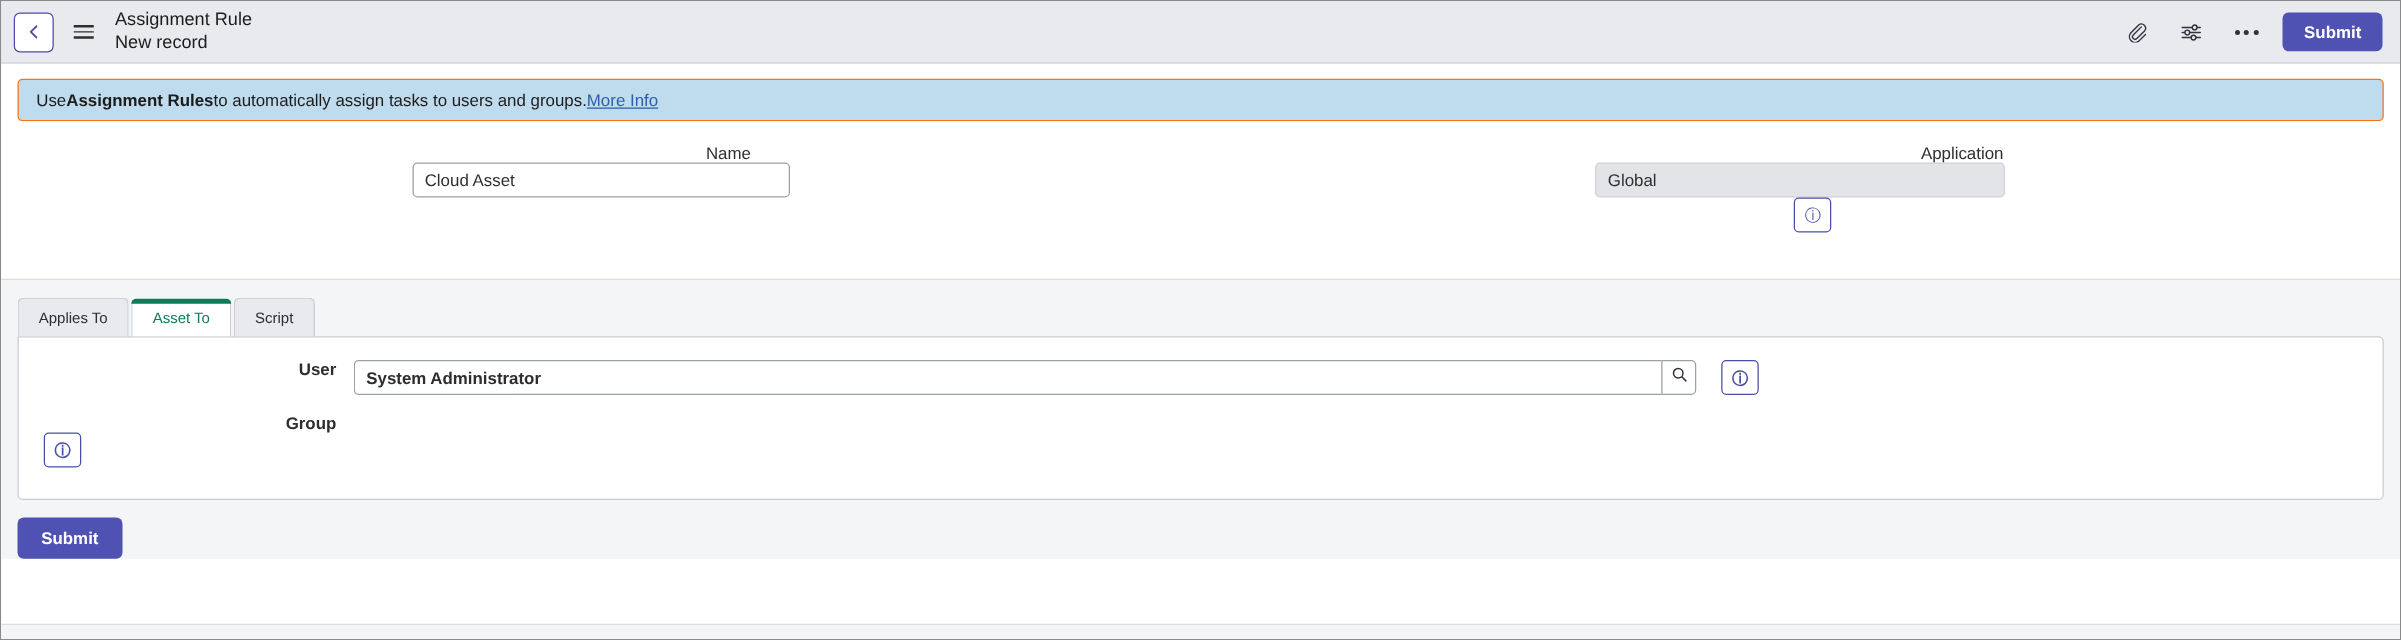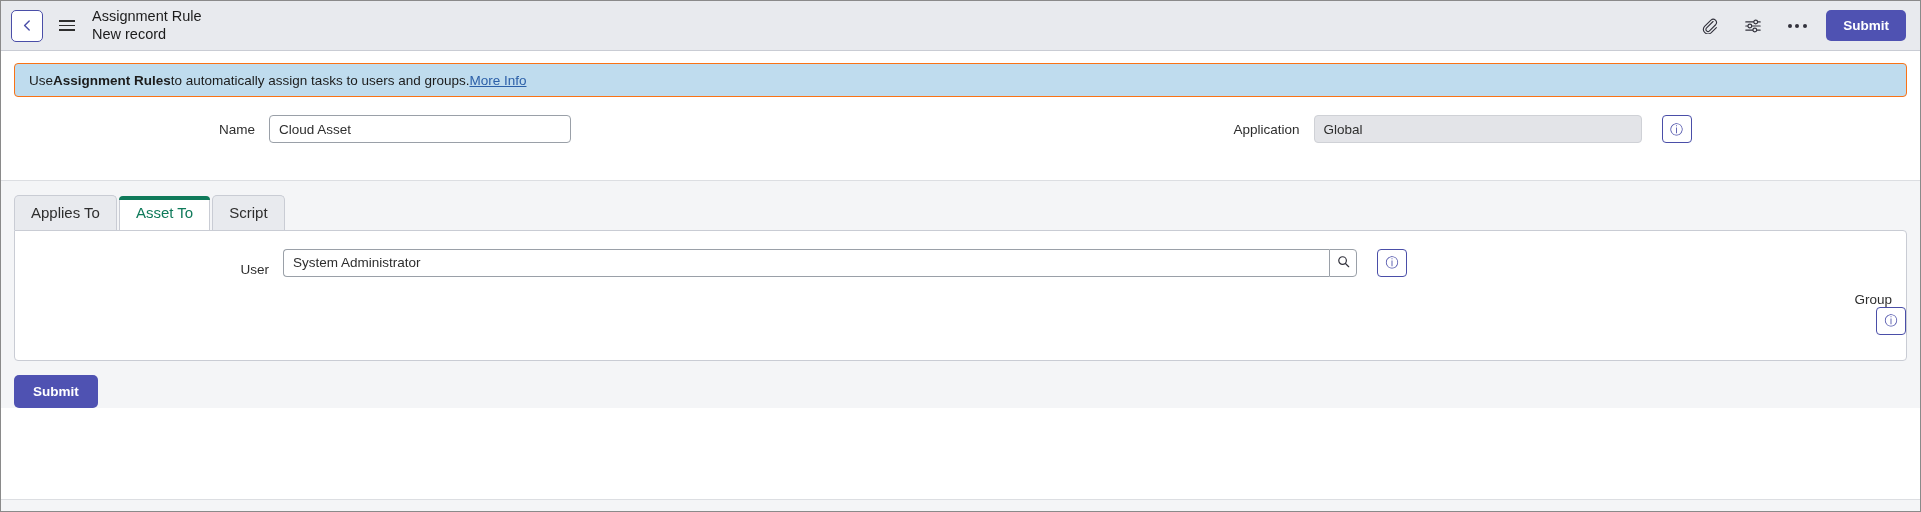--- a/index.html
+++ b/index.html
@@ -77,21 +77,21 @@
     display:flex; align-items:center;
     padding:0 14px;
     font-size:13.5px;
     color:#1c1c1c;
   }
   .banner b { font-weight:bold; }
   .banner a { color:#2b5fa8; text-decoration:underline; }
 
   .field-area { padding:18px 0 0 0; background:#ffffff; }
   .frow { display:flex; width:100%; }
-  .fcol { width:50%; display:flex; align-items:center; }
+  .fcol { width:50%; display:flex; align-items:center;flex-direction:column; }
   .flabel {
     font-size:13.5px; color:#2e2e2e;
     text-align:right;
     padding-right:14px;
     flex:0 0 auto;
   }
   .fcol.left  .flabel { width:268px; }
   .fcol.right .flabel { width:353px; }
 
   .finput {
@@ -137,21 +137,21 @@
 
   
   .tab-zone { background:#f4f5f7; border-top:1px solid #dcdee2; margin-top:26px; padding:14px 13px 0 13px; }
   .tabs { display:flex; align-items:flex-end; gap:2px; }
   .tab {
     background:#e8eaee;
     border:1px solid #c9ccd4;
     border-bottom:none;
     border-radius:5px 5px 0 0;
     padding:9px 16px 8px 16px;
-    font-size:15px;
+    font-size:12px;
     color:#2e2e2e;
     cursor:pointer;
     position:relative;
     line-height:1.1;
   }
   .tab.active {
     background:#ffffff;
     color:#0f7a5a;
     border-color:#c9ccd4;
     padding-top:8px;
@@ -161,21 +161,21 @@
     height:4px; background:#0f7a5a; border-radius:4px 4px 0 0;
   }
 
   .panel {
     background:#ffffff;
     border:1px solid #c9ccd4;
     border-radius:0 4px 4px 4px;
     margin:0 0 0 0;
     padding:18px 0 20px 0;
   }
-  .prow { display:flex; align-items:flex-end; padding:0 0 5px 0; }
+  .prow { display:flex; align-items:flex-start; padding:0 0 5px 0;font-weight:bold; }
   .prow + .prow { margin-top:10px;flex-direction:column; }
   .plabel { width:268px; text-align:right; padding-right:14px; font-size:13.5px; color:#2e2e2e; flex:0 0 auto; }
   .lookup-wrap { display:flex; align-items:center; }
   .lookup-input {
     width:1046px; height:28px;
     border:1px solid #9aa0a8;
     border-right:none;
     border-radius:4px 0 0 4px;
     background:#ffffff;
     font-size:13.5px; color:#2e2e2e;

